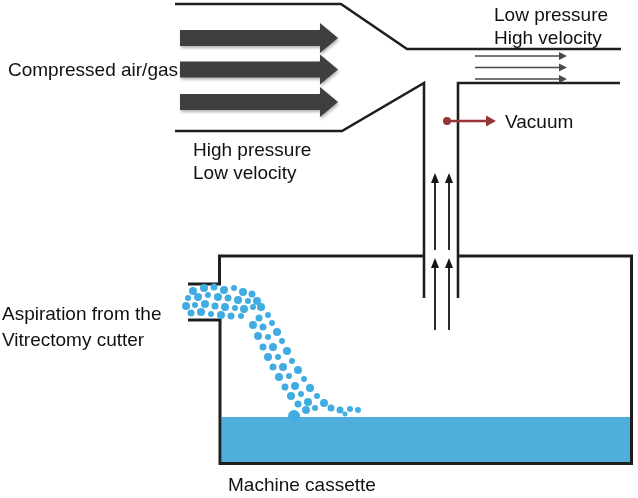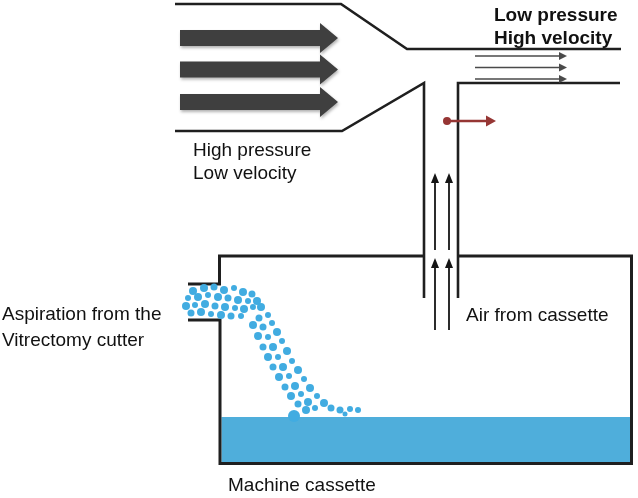--- a/index.html
+++ b/index.html
@@ -13,21 +13,21 @@
   svg{position:absolute;left:0;top:0;}
   .label{
     position:absolute;
     color:#111;
     font-size:19px;
     line-height:23px;
     white-space:pre-line;
   }
   .lbl-compressed{left:8px;top:58px;}
   .lbl-highpressure{left:193px;top:138px;}
-  .lbl-lowpressure{left:494px;top:3px;font-weight:bold;}
+  .lbl-lowpressure{left:494px;top:3px;}
   .lbl-vacuum{left:505px;top:110px;}
   .lbl-aircassette{left:466px;top:303px;}
   .lbl-aspiration{left:2px;top:301px;line-height:26px;}
   .lbl-machinecassette{left:228px;top:473px;}
   .outline{fill:none;stroke:#1f1f1f;stroke-width:2.6;stroke-linejoin:miter;}
   .cassette{fill:none;stroke:#1f1f1f;stroke-width:3;stroke-linejoin:miter;}
   .thinline{stroke:#4a4a4a;stroke-width:1.7;fill:none;}
   .thinhead{fill:#4a4a4a;stroke:none;}
   .tubearrow{stroke:#151515;stroke-width:1.8;fill:none;}
   .tubehead{fill:#151515;stroke:none;}
@@ -151,22 +151,23 @@
         <circle cx="331" cy="408" r="3.5" fill="#41ace1"></circle>
         <circle cx="340" cy="410" r="3.5" fill="#41ace1"></circle>
         <circle cx="350" cy="409" r="3" fill="#41ace1"></circle>
         <circle cx="358" cy="410" r="3" fill="#41ace1"></circle>
         <circle cx="345" cy="414" r="2.5" fill="#41ace1"></circle>
         <circle cx="294" cy="416" r="6" fill="#41ace1"></circle>
       </g>
 
   </svg>
 
+  <div class="label lbl-compressed">Compressed air/gas</div>
   <div class="label lbl-highpressure">High pressure
 Low velocity</div>
   <div class="label lbl-lowpressure">Low pressure
 High velocity</div>
-  <div class="label lbl-aircassette">Air from cassette</div>
+  <div class="label lbl-vacuum">Vacuum</div>
   <div class="label lbl-machinecassette">Machine cassette</div>
   <div class="label lbl-aspiration">Aspiration from the
 Vitrectomy cutter</div>
 
 </div>
 
 </body></html>

